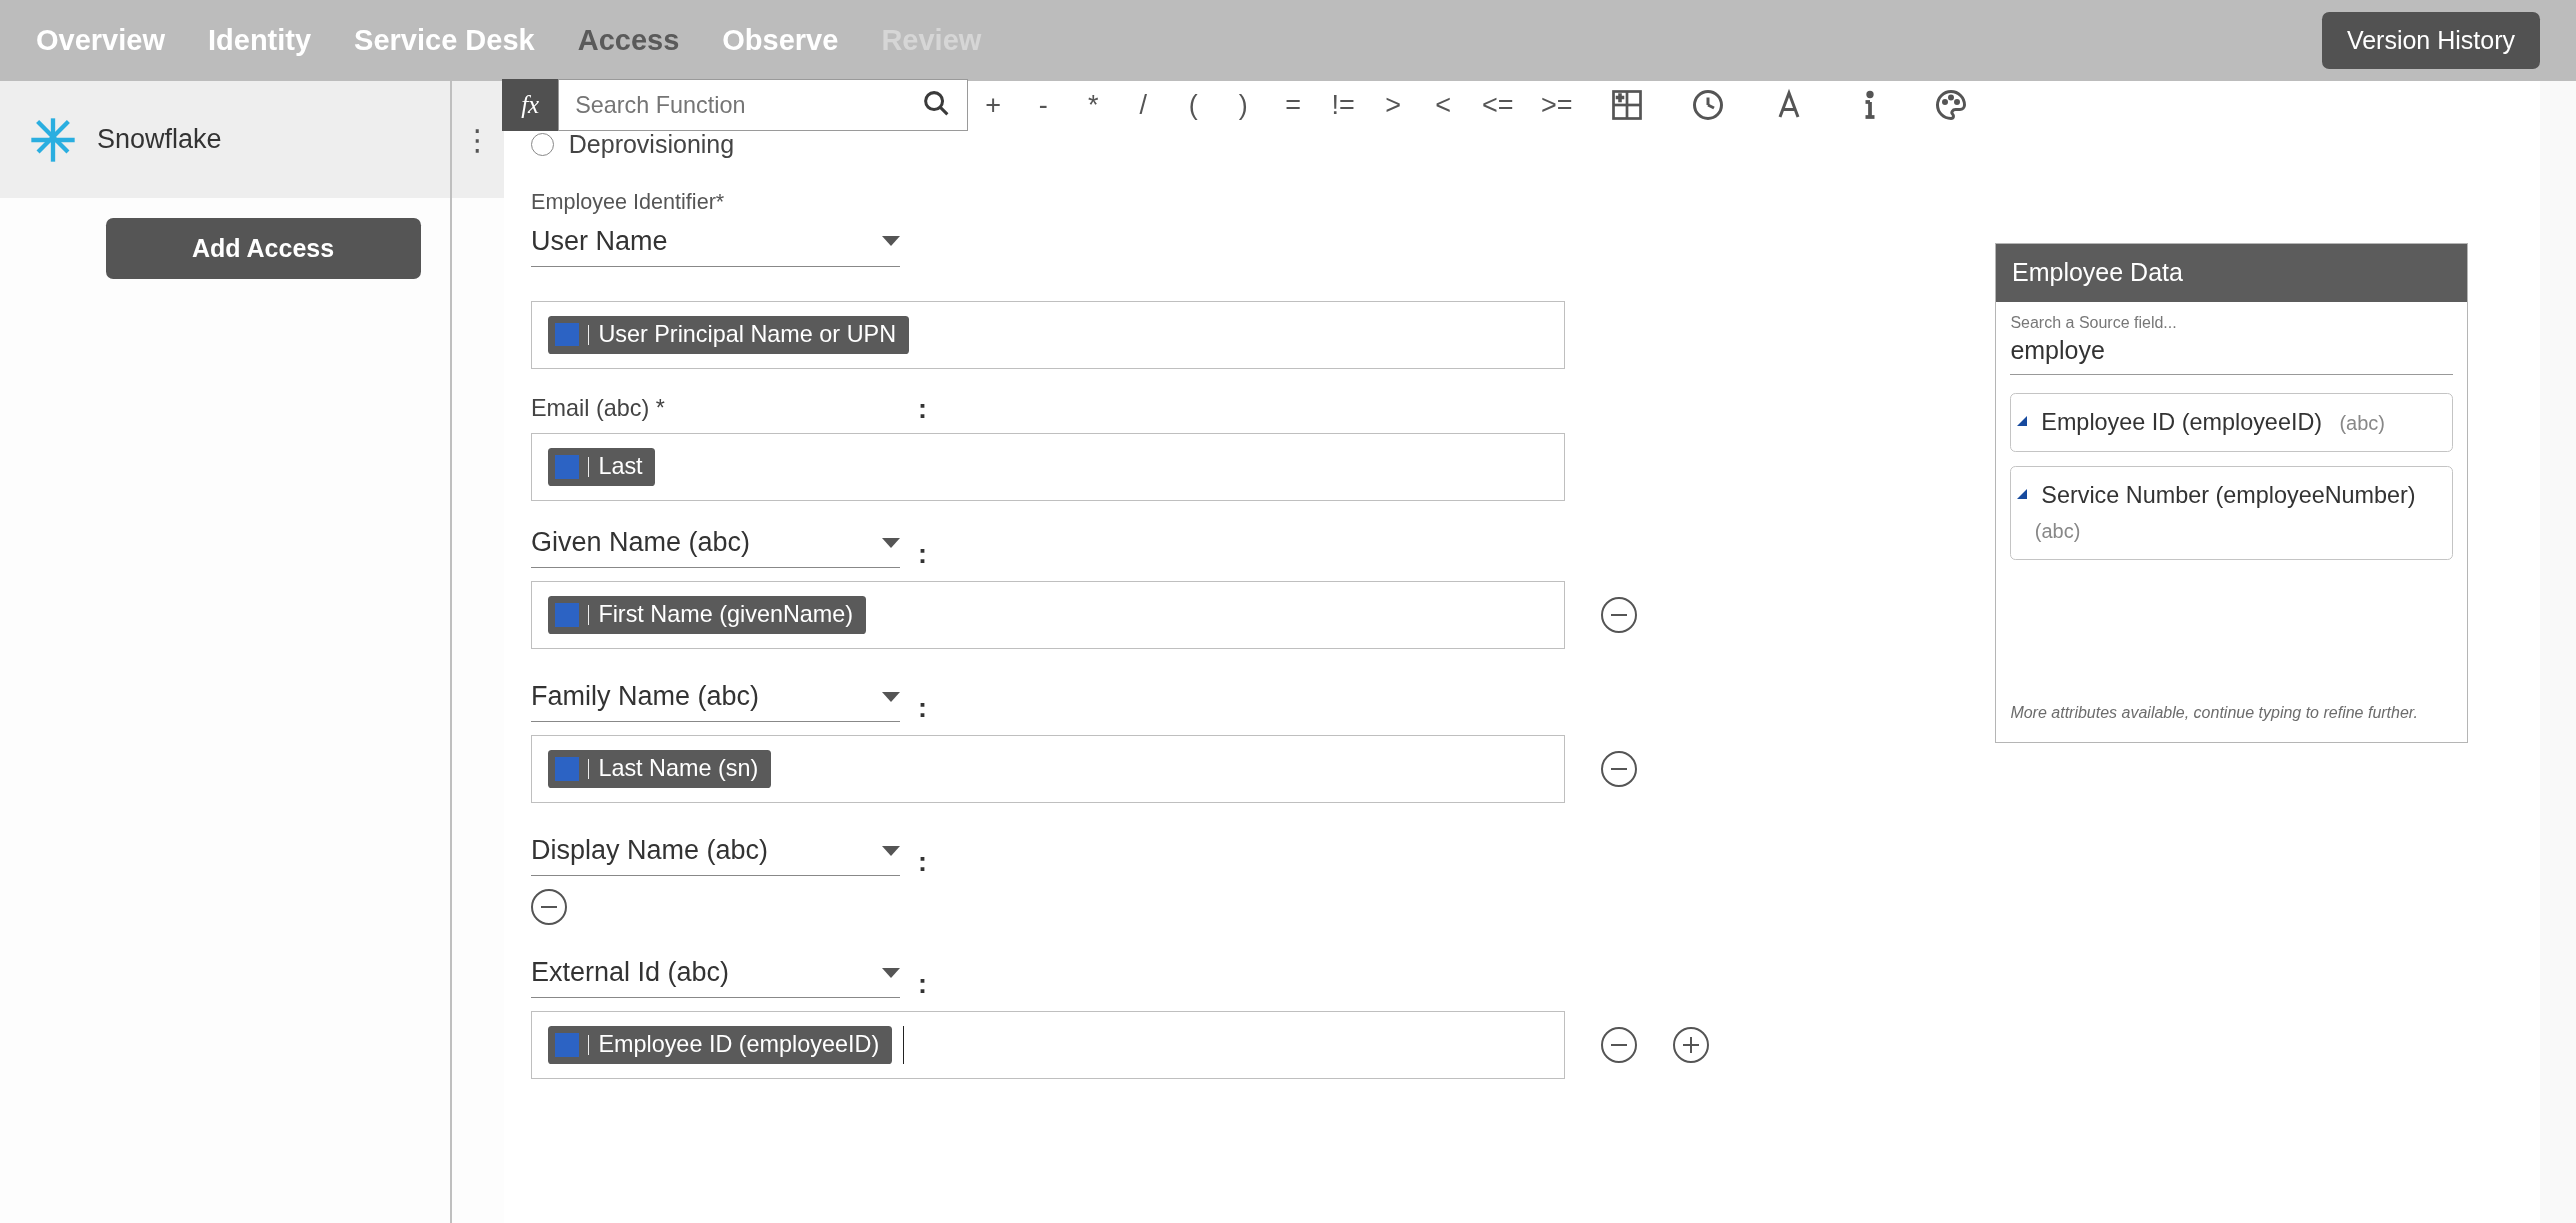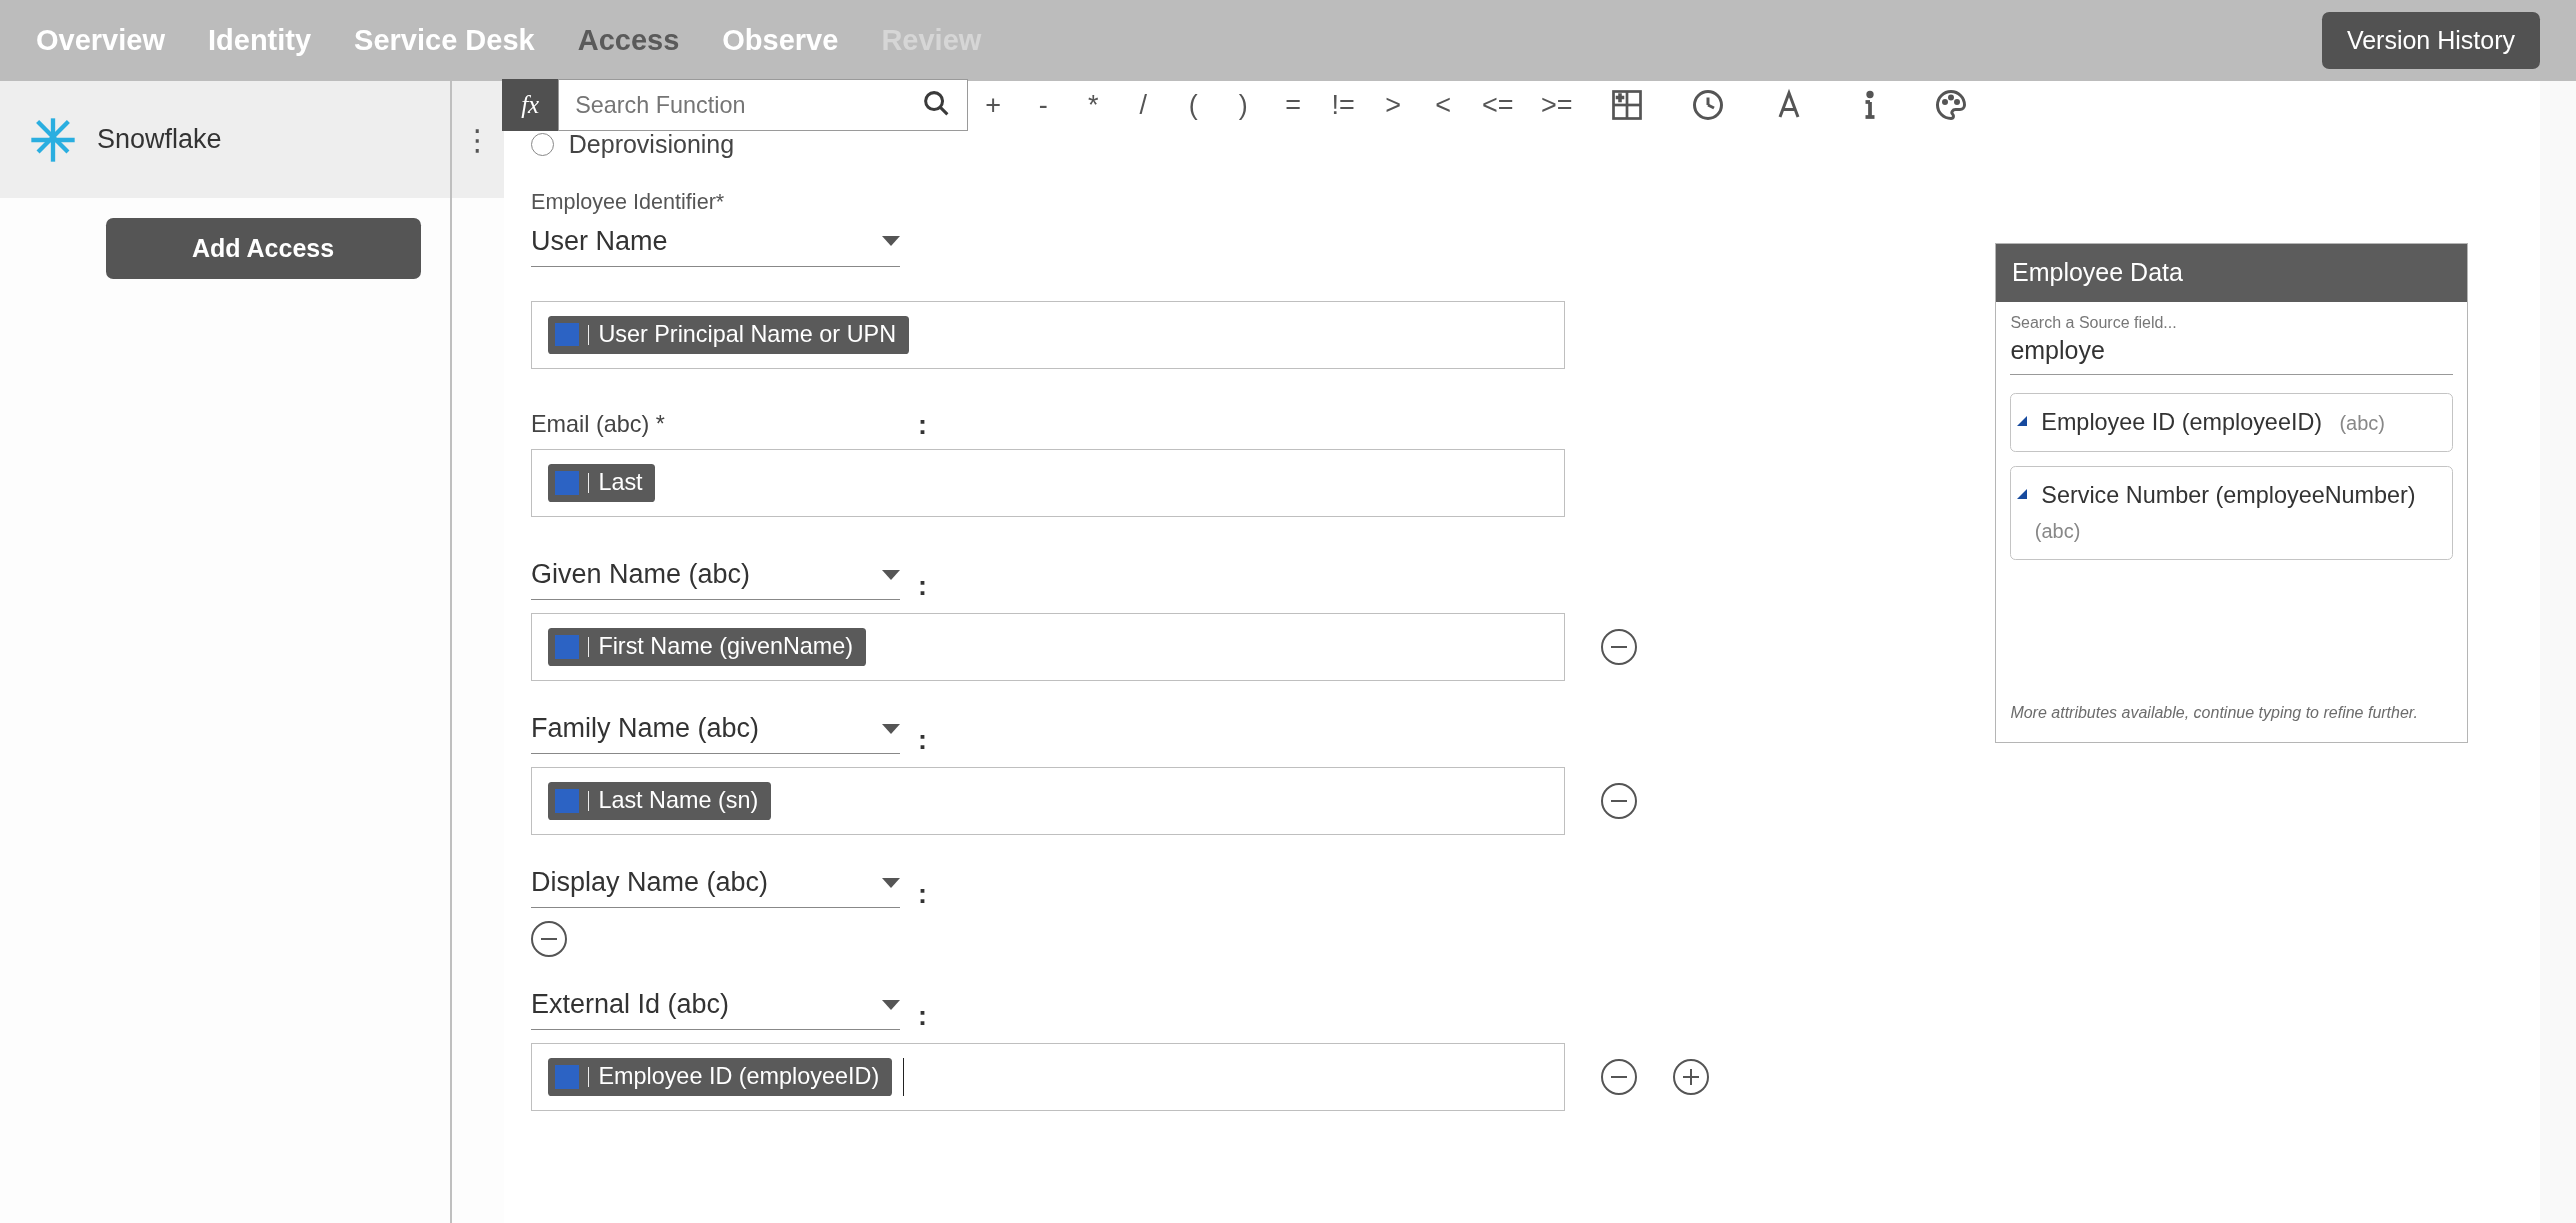--- a/index.html
+++ b/index.html
@@ -88,21 +88,21 @@
   }
   .sel-underline.with-colon { margin-bottom: 12.6px; }
   .caret-down { width:0; height:0; border-left:9px solid transparent; border-right:9px solid transparent; border-top:10.8px solid #555; }
 
   .row-select { display:flex; align-items:flex-end; gap:18px; }
   .colon { font-size:27px; font-weight:700; color:#333; padding-bottom:10.8px; }
 
   .sec-label { font-size:23.4px; color:#444; margin-top: 5.4px; margin-bottom:10.8px; }
   .field-box {
     width:1034px; min-height:68px; border:1.8px solid #bfbfbf; display:flex; align-items:center; padding:0 16px; gap:10.8px;
-    margin-bottom: 37px;
+    margin-bottom: 21px;
   }
   .chip {
     background:#5a5a5a; color:#fff; font-size:23.4px; display:inline-flex; align-items:center; gap:9px;
     padding:5.4px 12.6px 5.4px 7.2px; border-radius:3.6px; cursor:default;
   }
   .chip .square { width:23.4px; height:23.4px; background:#2c63c4; }
   .chip .bar { width:1.8px; background:#eee; align-self:stretch; margin:3.6px 0; }
   .text-cursor { width:1.8px; height:38px; background:#222; }
 
   .row-with-remove { display:flex; align-items:center; gap:36px; margin-bottom:27px; }

